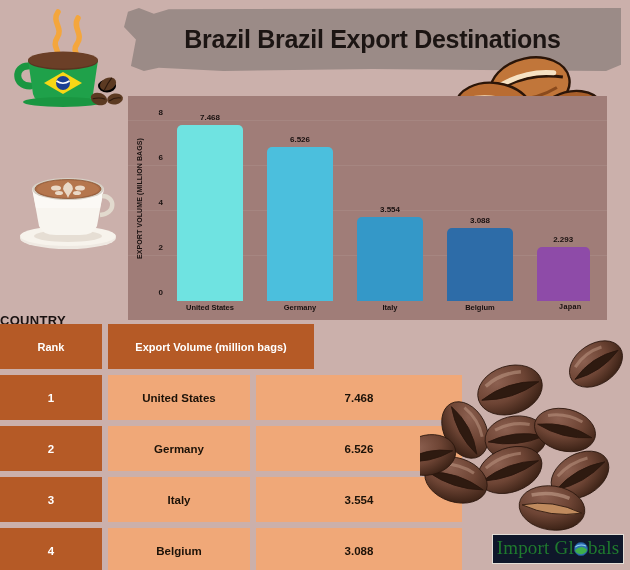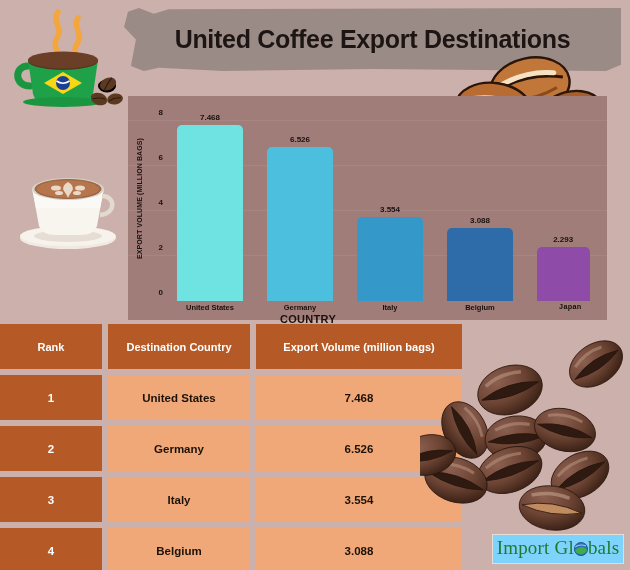--- a/index.html
+++ b/index.html
@@ -71,21 +71,21 @@
   .bar-val {
     font-size:8px; font-weight:bold; color:#191110;
     margin-bottom:3px; white-space:nowrap;
   }
   .xtick {
     position:absolute; top:303px; text-align:center;
     font-size:7.5px; font-weight:bold; color:#191110;
   }
   .xlabel {
     position:absolute; top:313px; left:0; right:14px;
-    text-align:center; font-size:11px; font-weight:bold;
+    text-align:left; font-size:13px; font-weight:bold;
     color:#191110; letter-spacing:0.3px;
   }
 
   
   .table { position:absolute; left:0px; top:324px; width:462px; }
   .trow { display:flex; gap:6px; margin-bottom:6px; height:45px; }
   .cell {
     display:flex; align-items:center; justify-content:center;
     font-size:11.5px; font-weight:bold; text-align:center; padding:0 16px;
   }
@@ -95,34 +95,34 @@
   .head .cell { background:#b55a26; color:#ffffff; font-size:11px; }
   .body .c-rank { background:#b55a26; color:#ffffff; }
   .body .c-country, .body .c-vol { background:#f0a878; color:#1c1208; }
 
   
   .beans-photo { position:absolute; left:420px; top:330px; width:210px; height:210px; }
 
   
   .logo-box {
     position:absolute; left:492px; top:534px; width:132px; height:30px;
-    background:#7dd3fc; border:1px solid #e3ded6;
+    background:#0f172a; border:1px solid #e3ded6;
     display:flex; align-items:center; justify-content:center;
   }
   .logo-txt {
     font-family:"Liberation Serif", serif;
     font-size:19px; color:#1f7a2e; letter-spacing:0.2px; white-space:nowrap;
   }
   .logo-globe { display:inline-block; vertical-align:-3px; margin:0 -1px; }
 </style>
 </head>
 <body>
 
 <div class="banner"></div>
-<div class="title">United Coffee Export Destinations</div>
+<div class="title">Brazil Brazil Export Destinations</div>
 
 <div class="brazil-cup">
   <svg viewBox="0 0 118 104" width="118" height="104">
 
     <path d="M52 8 C45 18, 58 24, 51 34 C45 43, 56 48, 51 56" stroke="#f4a63c" stroke-width="5.5" fill="none" stroke-linecap="round"></path>
     <path d="M72 14 C66 24, 78 30, 71 40 C65 48, 75 52, 71 58" stroke="#f4a63c" stroke-width="5.5" fill="none" stroke-linecap="round"></path>
 
     <path d="M22 62 C8 62, 8 82, 24 82" stroke="#1a9641" stroke-width="7" fill="none" stroke-linecap="round"></path>
 
     <path d="M22 56 L92 56 L87 90 Q85 98 75 98 L39 98 Q29 98 27 90 Z" fill="#1fa14a"></path>
@@ -242,21 +242,20 @@
     <div class="xtick" style="left: 255px; width: 90px;">Germany</div>
     <div class="xtick" style="left: 345px; width: 90px;">Italy</div>
     <div class="xtick" style="left: 435px; width: 90px;">Belgium</div>
     <div class="xtick" style="left: 525px; width: 90px; font-family: Liberation Mono, monospace;">Japan</div>
   </div>
 <div class="xlabel">COUNTRY</div>
 
 <div class="table">
   <div class="trow head">
     <div class="cell c-rank">Rank</div>
-    <div class="cell c-country">Destination Country</div>
     <div class="cell c-vol">Export Volume (million bags)</div>
   </div>
   <div id="tbody">
       <div class="trow body">
         <div class="cell c-rank">1</div>
         <div class="cell c-country">United States</div>
         <div class="cell c-vol">7.468</div>
       </div>
       <div class="trow body">
         <div class="cell c-rank">2</div>

